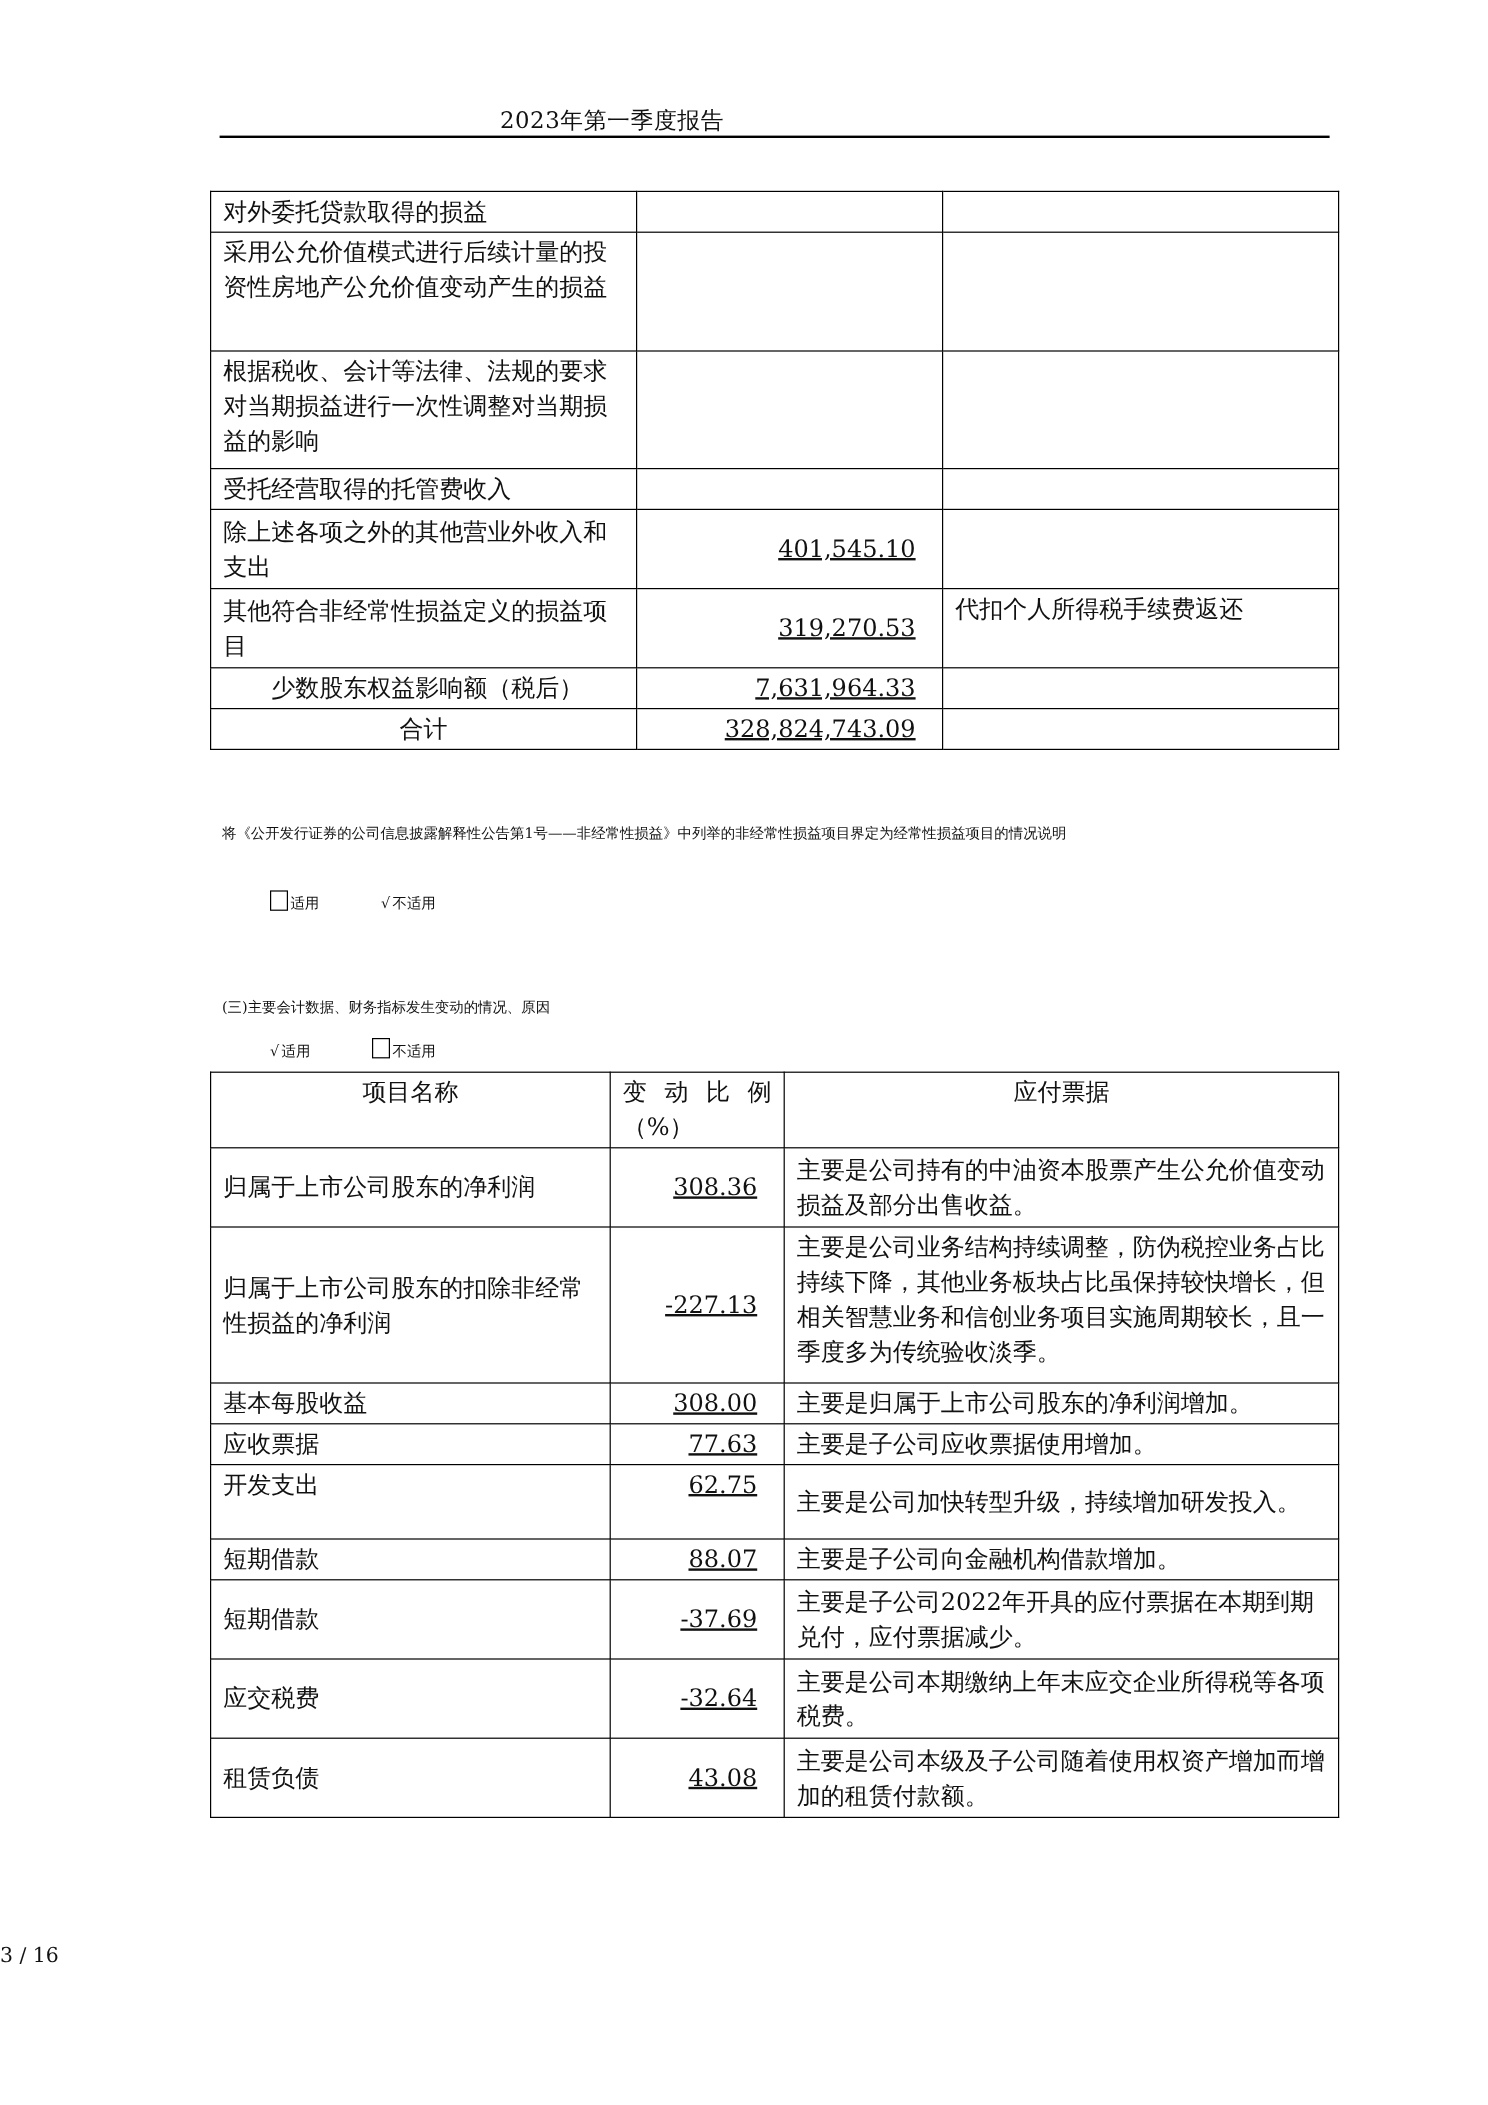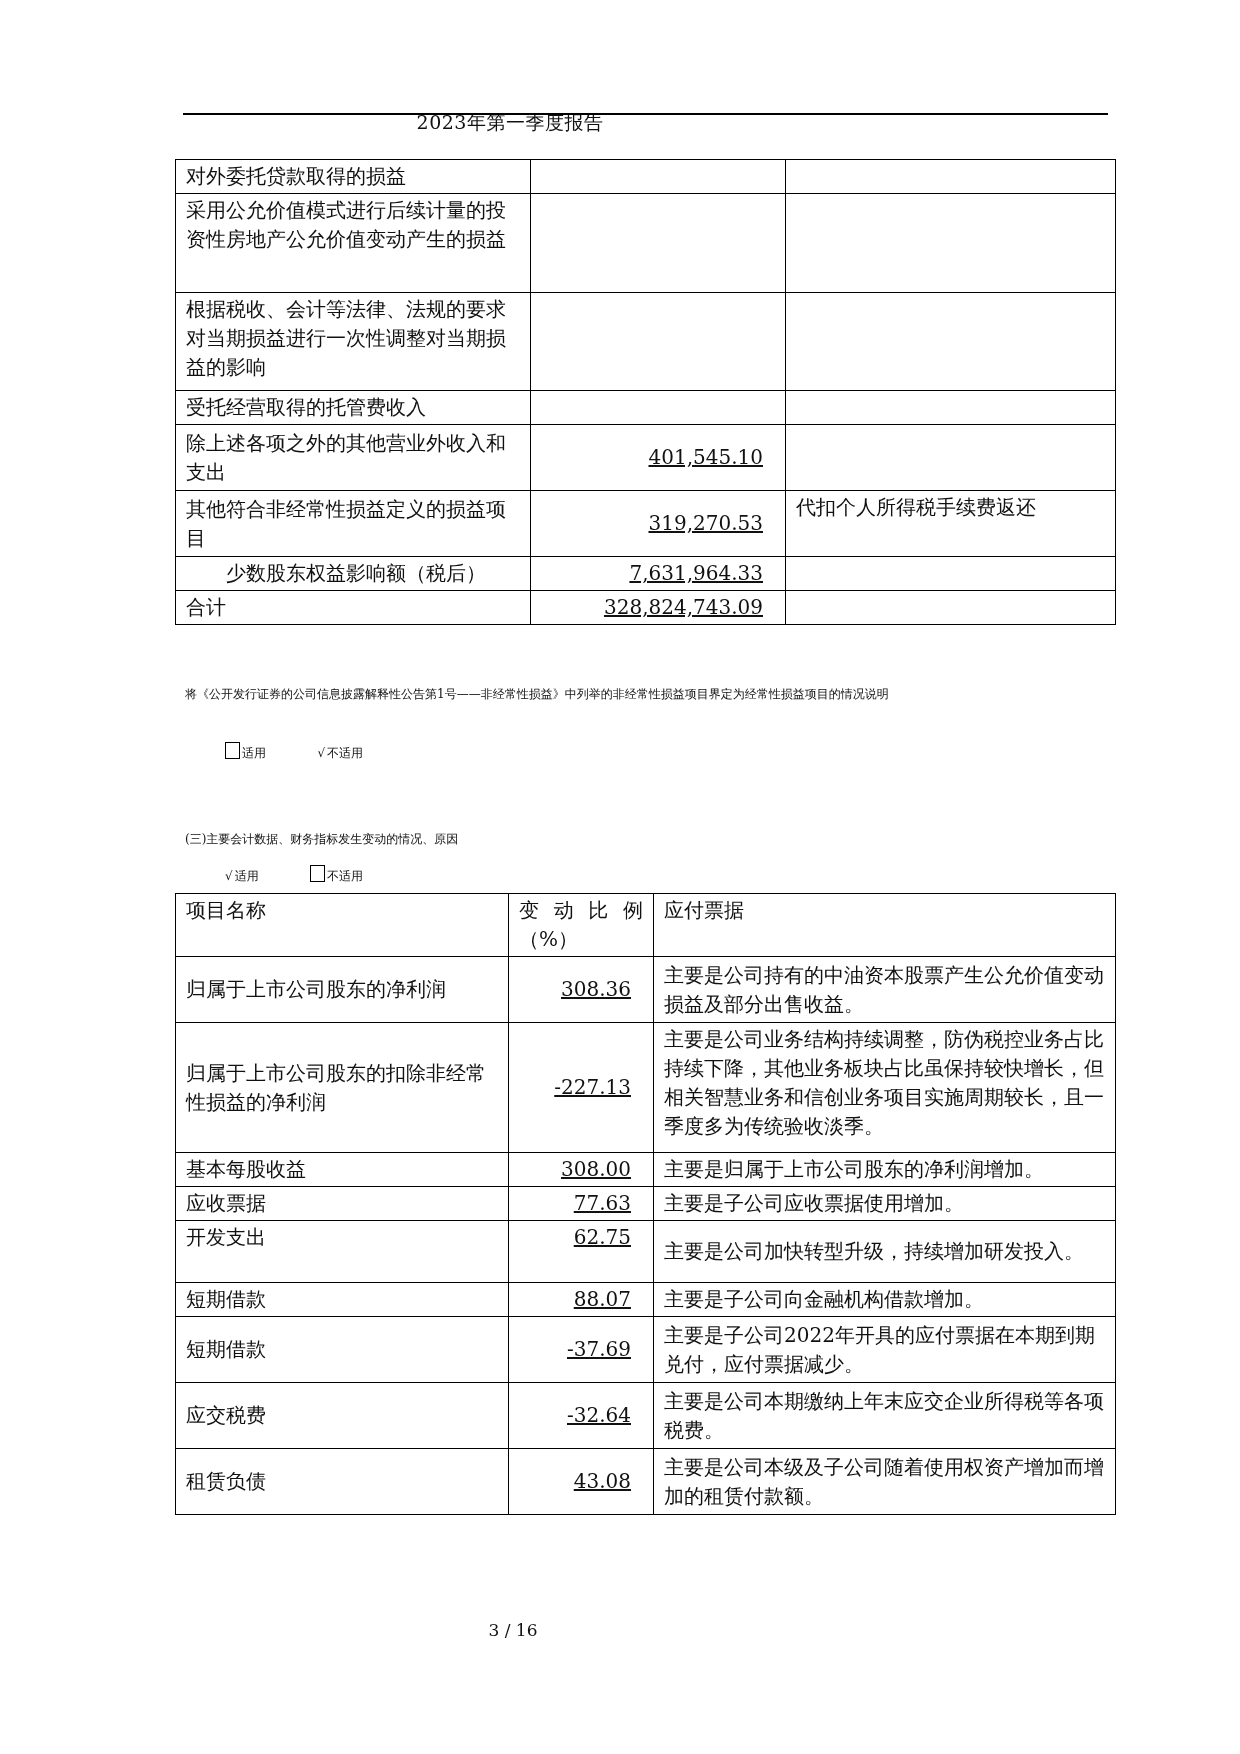--- a/index.html
+++ b/index.html
@@ -3,43 +3,43 @@
 <meta charset="utf-8">
 <style>
   html, body { margin: 0; padding: 0; background: #ffffff; }
   body {
     width: 1240px; height: 1754px; position: relative; overflow: hidden;
     font-family: "DejaVu Serif", "Liberation Serif", serif;
     color: #111111;
   }
   .header-title {
     position: absolute; left: 0; width: 1020px; top: 88px;
-    text-align: center; font-size: 19px; letter-spacing: 0.5px; margin-top: 22px;
+    text-align: center; font-size: 19px; letter-spacing: 0.5px;
   }
   .header-rule {
     position: absolute; left: 183px; width: 925px; top: 113px;
     height: 0; border-top: 2px solid #000;
   }
   table.grid {
     position: absolute; border-collapse: collapse; table-layout: fixed;
     font-size: 20px; line-height: 29px;
   }
   table.grid td {
     border: 1.5px solid #000; vertical-align: middle; padding: 2px 10px;
   }
   table.grid td.num { text-align: right; padding-right: 22px; text-decoration: underline; }
-  table.grid td.center { }
+  table.grid td.center { text-align: center; }
   table.grid tr.thick-top td { border-top: 3px solid #000; }
   #table1 { left: 175px; top: 159px; width: 940px; }
   #table2 { left: 175px; top: 893px; width: 940px; }
   .para {
     position: absolute; left: 185px; width: 930px; font-size: 12px; line-height: 29px;
   }
   .footer {
-    position: absolute; left: 0; width: 1026px; top: 1620px; text-align: center;
+    position: absolute; left: 0; width: 1026px; top: 1620px; text-align: left;
     font-size: 17px;
   }
   .cb { display: inline-block; padding-left: 40px; }
   .box-glyph { display:inline-block; width: 13px; height: 15px; border: 1.5px solid #000; vertical-align: -2px; margin-right: 2px; }
   .check-glyph { display:inline-block; margin-right: 2px; }
   .hdr-col2 { text-align: justify; text-align-last: justify; }
   .cell-top { vertical-align: top !important; }
 </style>
 </head>
 <body>

